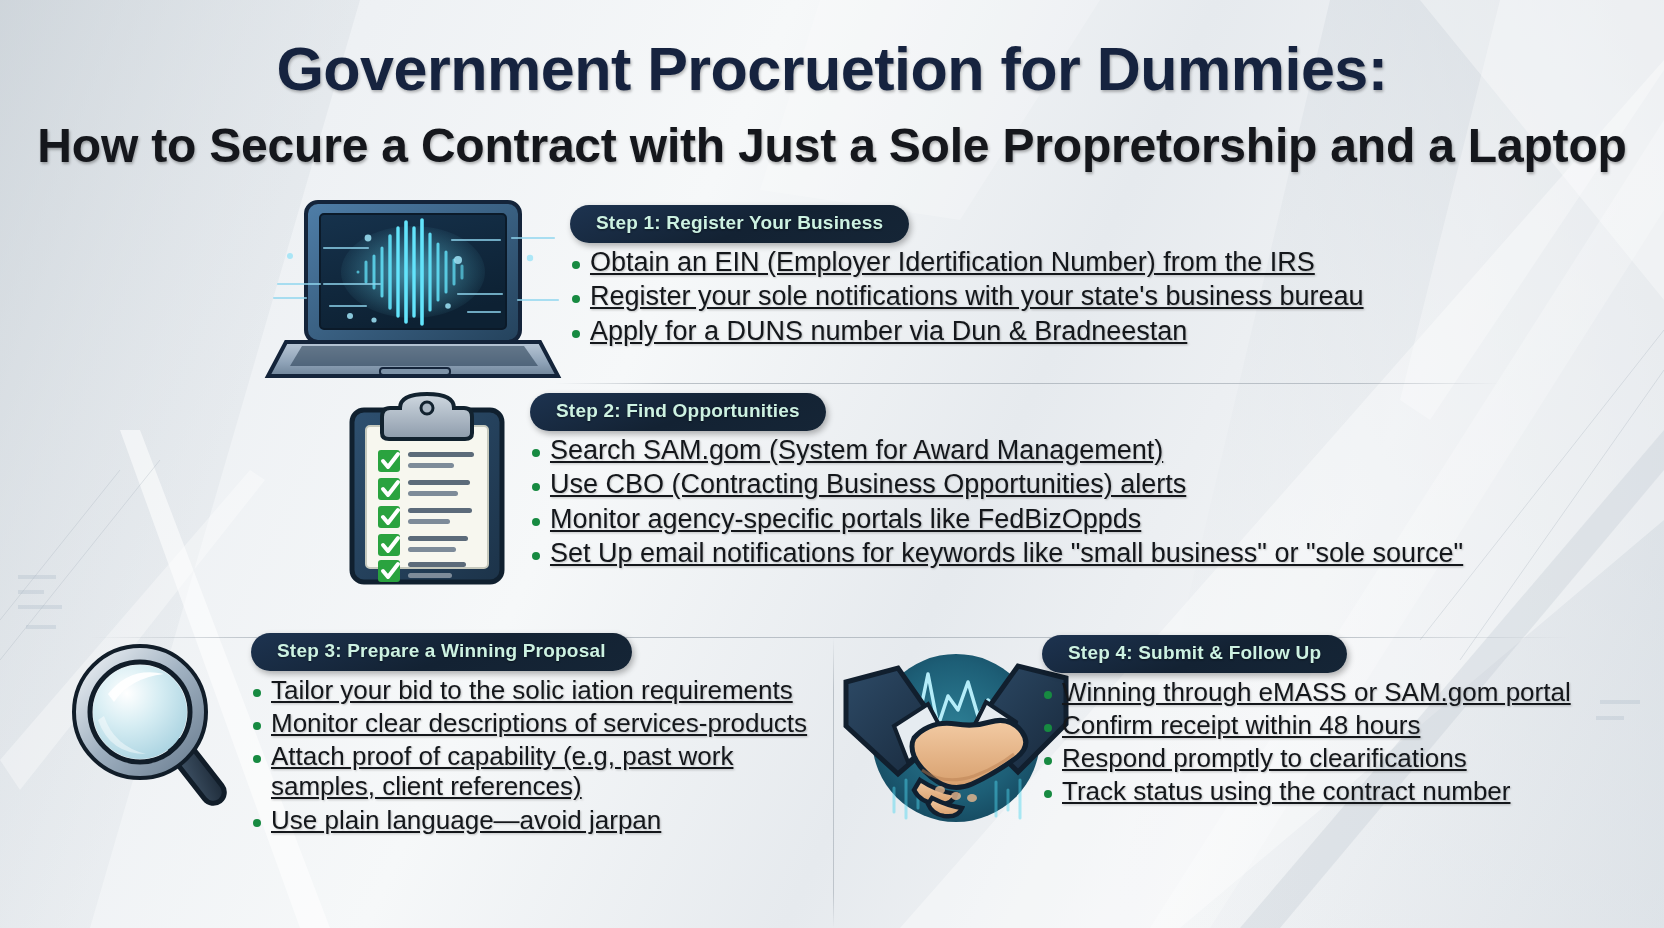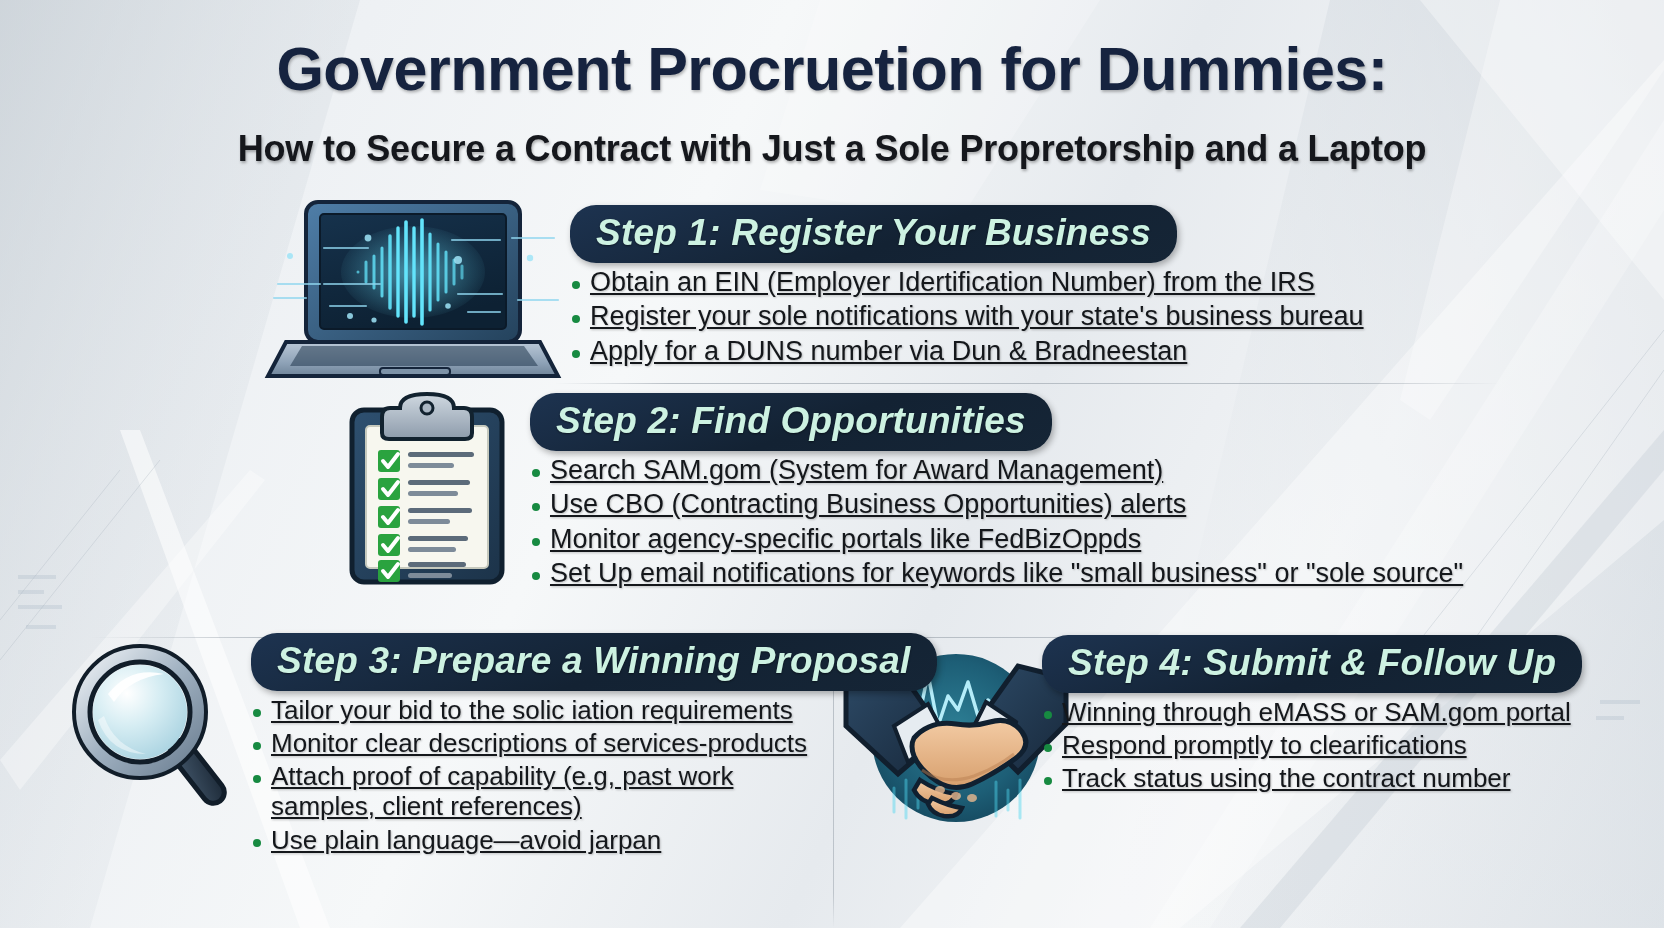--- a/index.html
+++ b/index.html
@@ -47,45 +47,43 @@
     letter-spacing: -0.5px;
     color: #16233f;
     text-shadow: 1px 2px 3px rgba(0,0,0,.28);
     white-space: nowrap;
   }
   #subtitle {
     position: absolute;
     left: 0; right: 0;
     top: 118px;
     text-align: center;
-    font-size: 36px;
+    font-size: 48px;
     font-weight: bold;
     letter-spacing: -0.2px;
     color: #15171c;
     text-shadow: 1px 2px 3px rgba(0,0,0,.30);
     white-space: nowrap;
-    margin-top: 10px;
   }
 
   
   .step { position: absolute; }
 
   .step-badge {
     display: inline-block;
     background: linear-gradient(160deg, #1d3350 0%, #132233 55%, #152536 100%);
     color: #cdf2e2;
     border-radius: 26px;
     padding: 7px 26px 9px 26px;
-    font-size: 37px;
+    font-size: 19px;
     font-weight: bold;
     letter-spacing: .2px;
     white-space: nowrap;
     box-shadow: 2px 3px 6px rgba(0,0,0,.30);
     text-shadow: 0 1px 2px rgba(0,0,0,.45);
-    font-style: italic;
   }
 
   .bullets {
     margin: 4px 0 0 0;
     padding: 0;
     list-style: none;
   }
   .bullets li {
     position: relative;
     padding-left: 20px;
@@ -415,18 +413,19 @@
       <li>Monitor clear descriptions of services-products</li>
       <li class="wrap">Attach proof of capability (e.g, past work samples, client references)</li>
       <li>Use plain language—avoid jarpan</li>
     </ul>
   </div>
 
   <div class="step" id="step4">
     <div class="step-badge">Step 4: Submit &amp; Follow Up</div>
     <ul class="bullets">
       <li>Winning through eMASS or SAM.gom portal</li>
+      <li>Confirm receipt within 48 hours</li>
       <li>Respond promptly to clearifications</li>
       <li>Track status using the contract number</li>
     </ul>
   </div>
 
 </div>
 
 </body></html>

